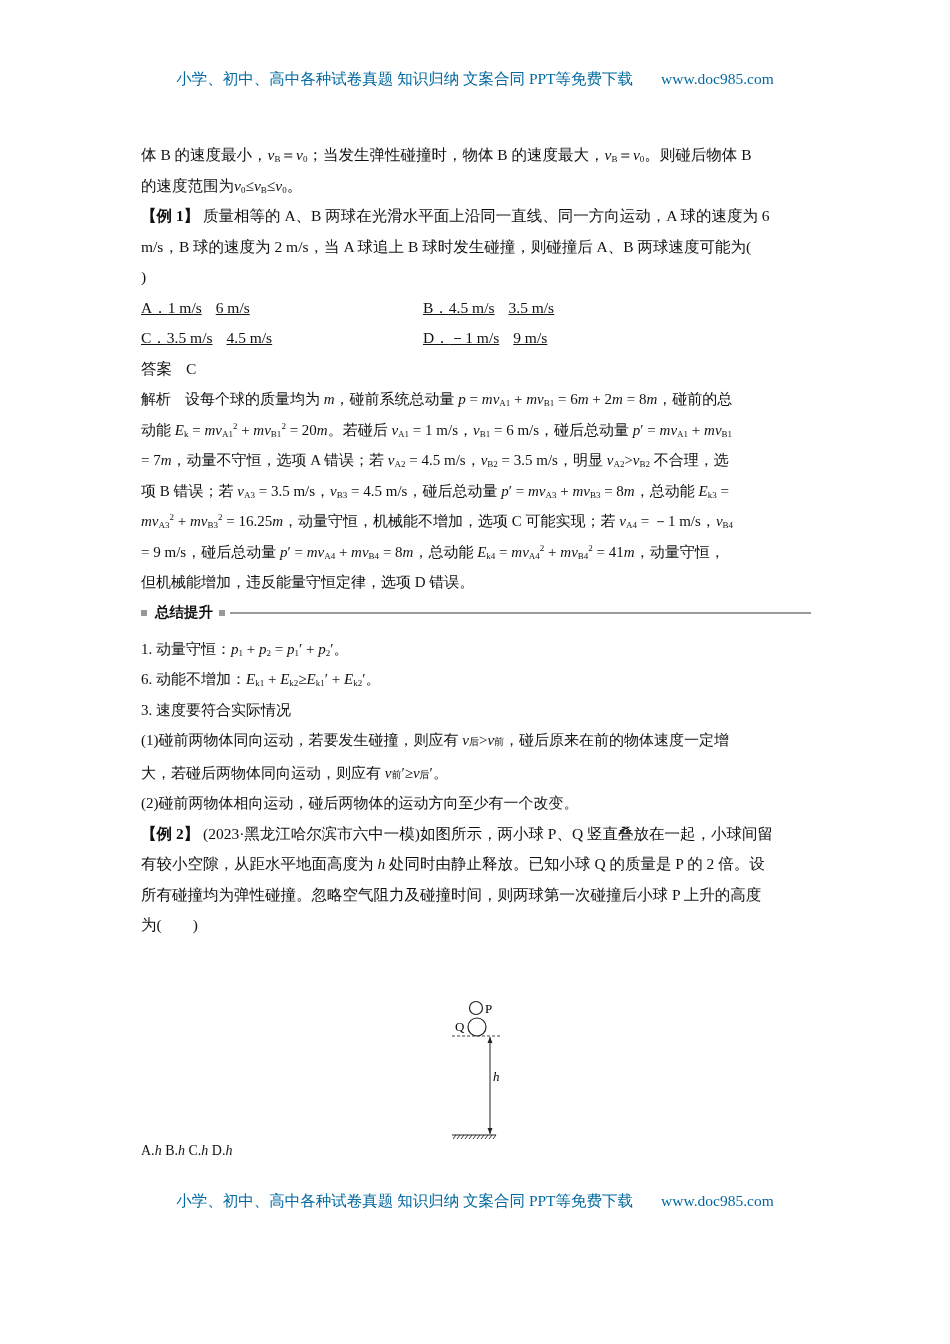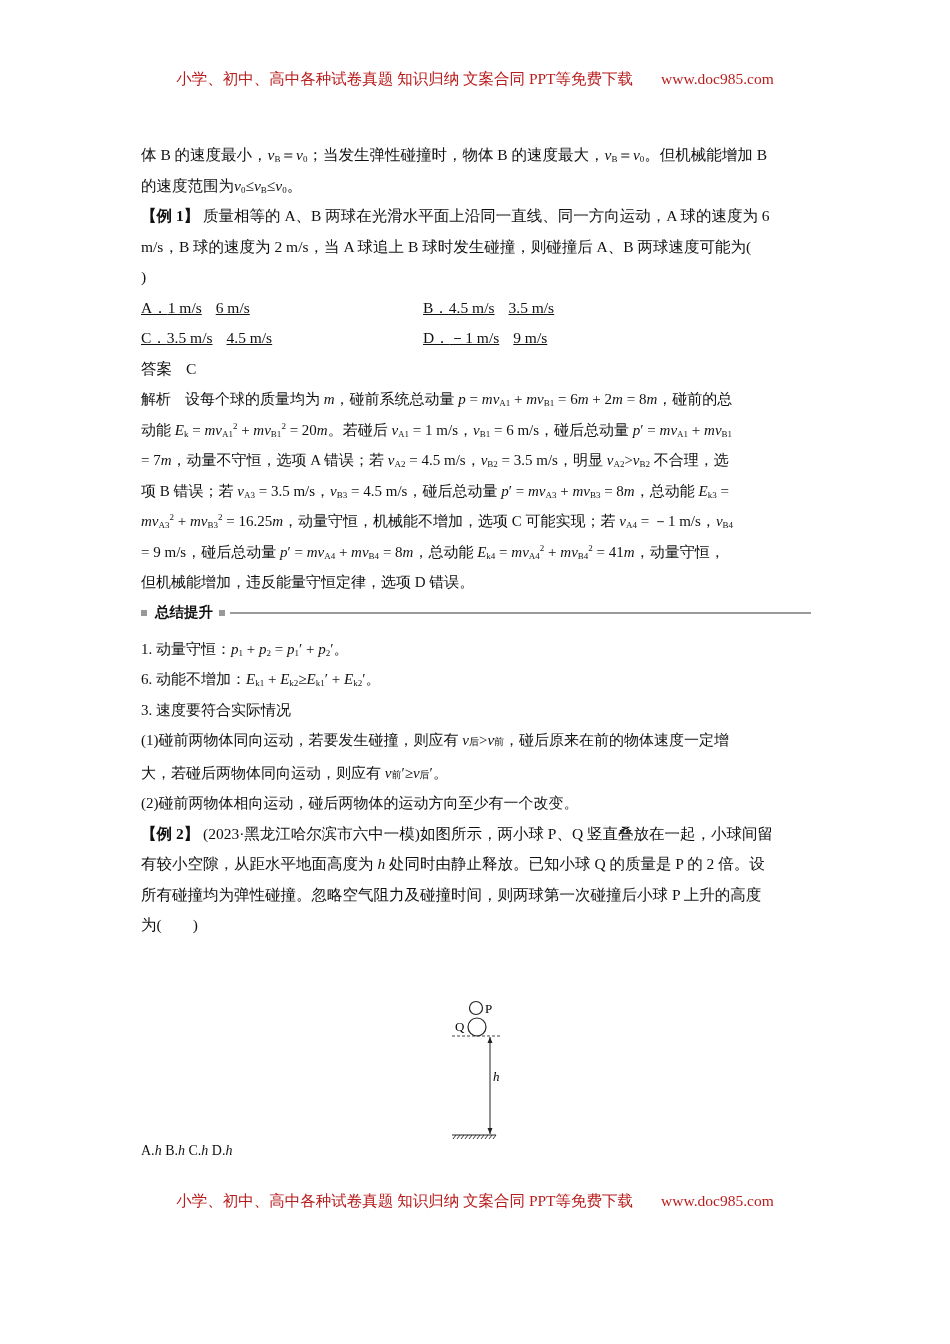--- a/index.html
+++ b/index.html
@@ -3,21 +3,21 @@
 <meta charset="utf-8">
 <style>
   html, body { margin: 0; padding: 0; background: #ffffff; }
   body {
     width: 950px; height: 1344px; position: relative; overflow: hidden;
     font-family: "Liberation Serif", "DejaVu Serif", serif;
     color: #111111;
   }
   .page-header, .page-footer {
     position: absolute; left: 0; width: 950px; text-align: center;
-    font-size: 15.5px; color: #b91c1c;
+    font-size: 15.5px; color: #0369a1;
     font-family: "Liberation Serif", "DejaVu Serif", serif;
   }
   .page-header { top: 69px; }
   .page-footer { top: 1191px; }
   .hf-url { margin-left: 28px; }
   .content {
     position: absolute; left: 141px; top: 140px; width: 670px;
     font-size: 15.5px; line-height: 30.5px;
   }
   .line { white-space: nowrap; height: 30.5px; }
@@ -50,21 +50,21 @@
 </head>
 <body>
 
 <div class="page-header">
   <span>小学、初中、高中各种试卷真题  知识归纳  文案合同  PPT等免费下载</span><span class="hf-url">www.doc985.com</span>
 </div>
 
 <div class="content">
 
   <div class="justify-line">
-    <span><span>体 B 的速度最小，</span><i>v</i><sub>B</sub>＝<i>v</i><sub>0</sub><span>；当发生弹性碰撞时，物体 B 的速度最大，</span><i>v</i><sub>B</sub>＝<i>v</i><sub>0</sub><span>。但机械能增加 B</span></span>
+    <span><span>体 B 的速度最小，</span><i>v</i><sub>B</sub>＝<i>v</i><sub>0</sub><span>；当发生弹性碰撞时，物体 B 的速度最大，</span><i>v</i><sub>B</sub>＝<i>v</i><sub>0</sub><span>。则碰后物体 B</span></span>
   </div>
   <div class="line">
     <span>的速度范围为</span><i>v</i><sub>0</sub>≤<i>v</i><sub>B</sub>≤<i>v</i><sub>0</sub>。
   </div>
 
   <div class="justify-line">
     <span><span class="b sans">【例 1】</span>&nbsp;<span>质量相等的 A、B 两球在光滑水平面上沿同一直线、同一方向运动，A 球的速度为 6</span></span>
   </div>
   <div class="line">m/s，B 球的速度为 2 m/s，当 A 球追上 B 球时发生碰撞，则碰撞后 A、B 两球速度可能为(</div>
   <div class="line">)</div>

